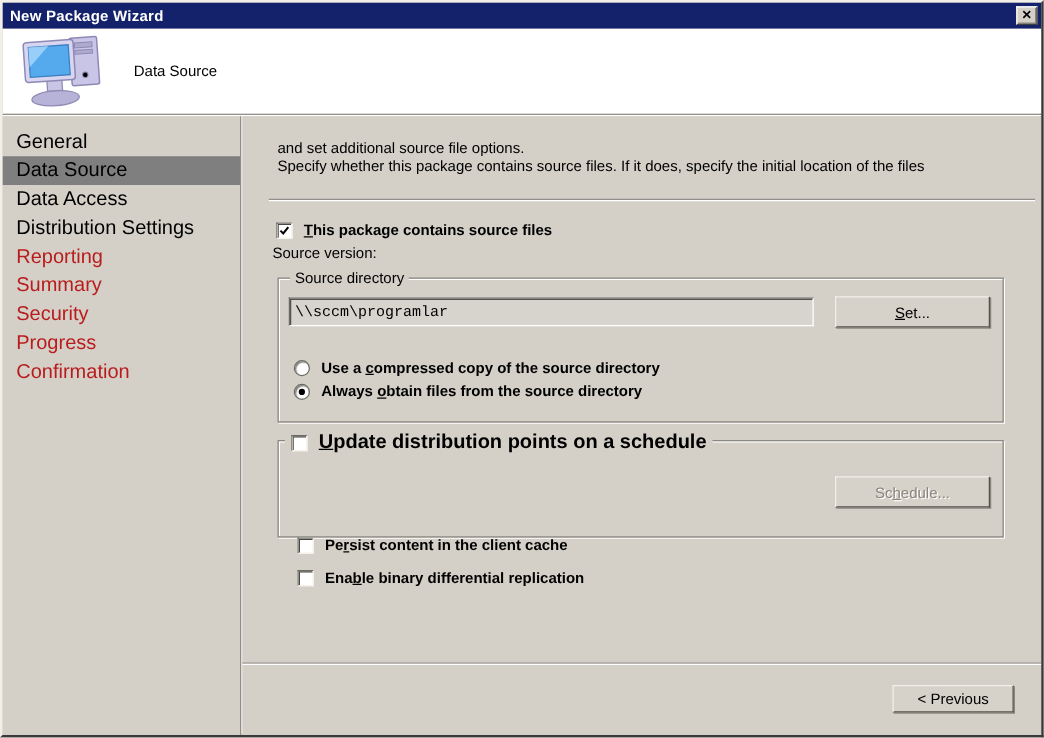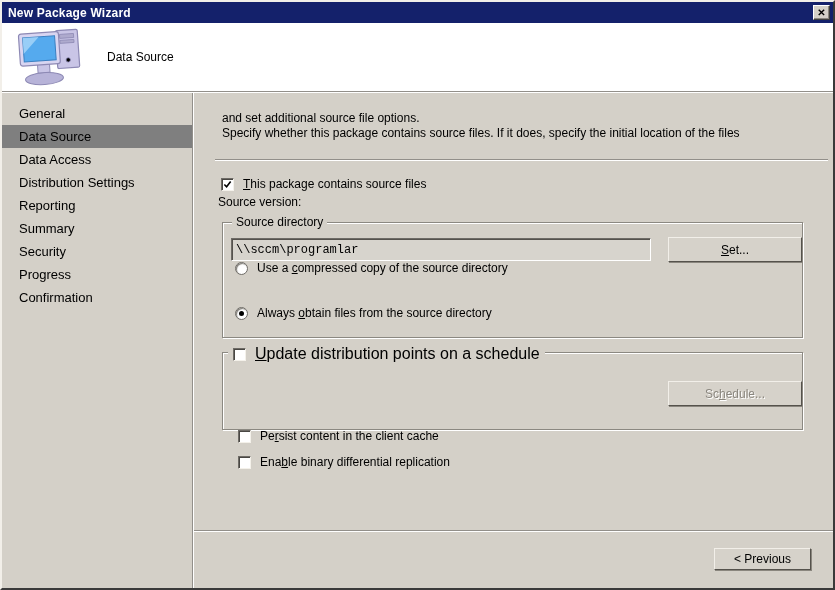--- a/index.html
+++ b/index.html
@@ -26,42 +26,42 @@
   }
   
   .header{ height:68px; background:#ffffff; display:flex; align-items:center; }
   .header .hicon{ margin-left:13px; width:74px; height:58px; }
   .header .htitle{ margin-left:18px; font-size:12px; color:#000; }
   .etch-h{ height:2px; border-top:1px solid #928f8a; border-bottom:1px solid #ffffff; }
   
   .body{ display:flex; height:495px; }
   .sidebar{ width:190px; padding-top:9px; background:#d4d0c8; }
   .divider-v{ width:2px; border-left:1px solid #928f8a; border-right:1px solid #ffffff; }
-  .side-item{ height:23px; line-height:23px; padding-left:17px; font-size:13px; color:#000; white-space:nowrap; }
+  .side-item{ height:23px; line-height:23px; padding-left:11px; font-size:16px; color:#000; white-space:nowrap; }
   .side-item.sel{ background:#7f7f7f; }
-  .side-item.dis{ color:#000000; }
+  .side-item.dis{ color:#b91c1c; }
   .main{ flex:1; position:relative; background:#d4d0c8; }
   
   .intro{ position:absolute; left:28px; top:18px; width:600px; font-size:12px; line-height:15px; color:#000; }
   .sep1{ position:absolute; left:21px; right:5px; top:66px; height:2px; border-top:1px solid #928f8a; border-bottom:1px solid #ffffff; }
   .ctl-row{ position:absolute; display:flex; align-items:center; font-size:12px; color:#000; white-space:nowrap; }
   .cbx{
     width:13px; height:13px; background:#fff; flex:0 0 13px;
     border:1px solid; border-color:#6e6b66 #f4f1ea #f4f1ea #6e6b66;
     box-shadow: inset 1px 1px 0 #494743;
     display:flex; align-items:center; justify-content:center;
   }
   .cbx svg{ width:9px; height:9px; }
   .rdo{
     width:13px; height:13px; border-radius:50%; background:#fff; flex:0 0 13px;
     border:1px solid #6e6b66; box-shadow: inset 1px 1px 1px #7d7a74;
     display:flex; align-items:center; justify-content:center;
   }
   .rdo .dot{ width:5px; height:5px; border-radius:50%; background:#000; }
-  .lbl{ margin-left:9px; }
+  .lbl{ margin-left:9px;font-weight:bold; }
   .key{ text-decoration:underline; }
   .plain-lbl{ position:absolute; font-size:12px; color:#000; }
   .grp{
     position:absolute; border:1px solid #8b8881;
     box-shadow: inset 1px 1px 0 #ffffff, 1px 1px 0 #ffffff;
   }
   .grp-caption{ position:absolute; top:-8px; left:9px; background:#d4d0c8; padding:0 4px; font-size:12px; color:#000; }
   .grp-caption-row{ position:absolute; top:-8px; left:5px; background:#d4d0c8; padding:0 5px; display:flex; align-items:center; font-size:16px;justify-content:flex-end; }
   .field{
     position:absolute; left:8px; top:15px; width:420px; height:23px;
@@ -69,21 +69,21 @@
     border:1px solid; border-color:#6e6b66 #ffffff #ffffff #6e6b66;
     box-shadow: inset 1px 1px 0 #55524d;
     padding:0 4px;
   }
   .btn{
     background:#d6d2ca; font-size:12px; color:#000;
     border:1px solid; border-color:#f2efe9 #55524c #55524c #f2efe9;
     box-shadow: 1px 1px 0 #8a867e;
     display:flex; align-items:center; justify-content:center; cursor:default;
   }
-  .btn.in-grp{ position:absolute; left:445px; width:134px; height:25px; }
+  .btn.in-grp{ position:absolute; left:445px; width:124px; height:25px; }
   .btn.disabled{ color:#8a867e; text-shadow:1px 1px 0 #ffffff; }
   .sep2{ position:absolute; left:0; right:0; top:437px; height:2px; border-top:1px solid #928f8a; border-bottom:1px solid #ffffff; }
   .buttonbar{ position:absolute; top:455px; right:20px; display:flex; gap:20px;flex-direction:column; }
   .buttonbar .btn{ width:97px; height:22px; }
   .btn.default{
     border:1px solid #000;
     box-shadow: inset 1px 1px 0 #f2efe9, inset -1px -1px 0 #55524c, 1px 1px 0 #55524c;
     width:99px;
     text-align:center;
   }
@@ -152,21 +152,21 @@
       </div>
 
       <div class="plain-lbl" style="left:24px; top:102px;">Source version:</div>
 
       <div class="grp" style="left:28px; top:129px; width:581px; height:116px;">
         <span class="grp-caption">Source directory</span>
         <input class="field" readonly="" value="\\sccm\programlar" style="">
         <div class="btn in-grp" style="top:14px;">
           <span><span class="key">S</span><span>et...</span></span>
         </div>
-        <div class="ctl-row" style="left:12px; top:38px;text-align:center;">
+        <div class="ctl-row" style="left:12px; top:64px;text-align:center;">
           <span class="rdo"></span>
           <span class="lbl"><span>Use a </span><span class="key">c</span><span>ompressed copy of the source directory</span></span>
         </div>
         <div class="ctl-row" style="left:12px; top:83px;">
           <span class="rdo">
               <span class="dot"></span>
             </span>
           <span class="lbl"><span>Always </span><span class="key">o</span><span>btain files from the source directory</span></span>
         </div>
       </div>

